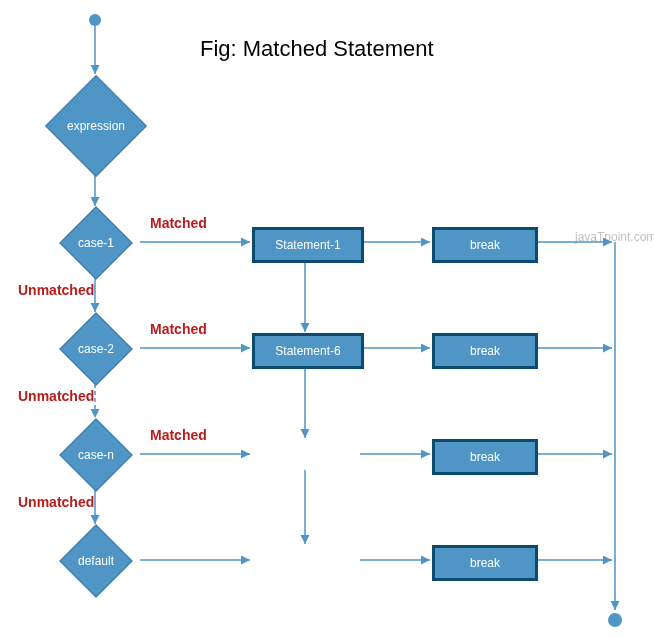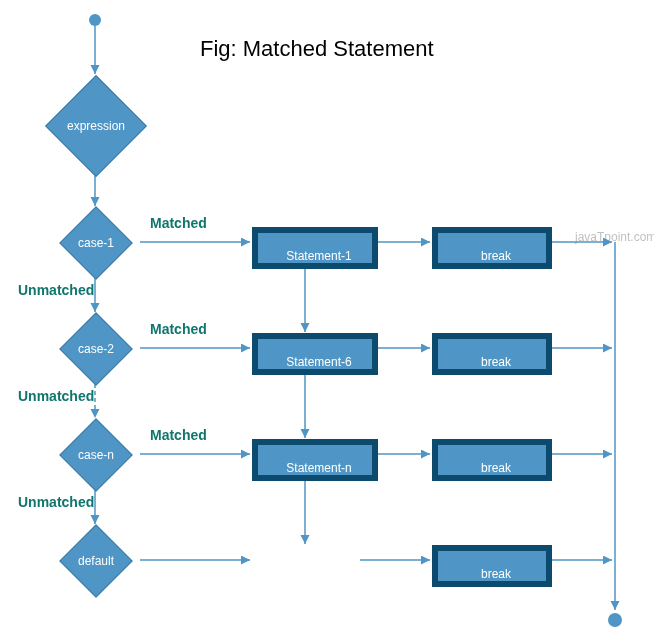--- a/index.html
+++ b/index.html
@@ -29,31 +29,30 @@
   }
   .diamond span {
     transform: rotate(-45deg);
     color: #fff;
     font-size: 12px;
     text-align: center;
   }
   .rect {
     position: absolute;
     background: #4f95c5;
-    border: 6px solid #0c4a6e;
+    border: 3px solid #0c4a6e;
     color: #fff;
     font-size: 12px;
     display: flex;
-    align-items: flex-end;
+    align-items: center;
     justify-content: center;
-    padding-left: 8px;
   }
   .edge-label {
     position: absolute;
-    color: #0f766e;
+    color: #b91c1c;
     font-weight: bold;
     font-size: 14px;
   }
   .watermark {
     position: absolute;
     color: rgba(150,150,150,0.6);
     font-size: 12px;
   }
   svg.arrows {
     position: absolute;
@@ -141,23 +140,20 @@
   <div class="diamond" style="left:70px; top:535px; width:50px; height:50px;">
     <span>default</span>
   </div>
 
   <div class="rect" style="left:252px; top:227px; width:106px; height:30px;">
     <span>Statement-1</span>
   </div>
   <div class="rect" style="left:252px; top:333px; width:106px; height:30px;">
     <span>Statement-6</span>
   </div>
-  <div class="rect" style="left:252px; top:439px; width:106px; height:30px;">
-    <span>Statement-n</span>
-  </div>
 
   <div class="rect" style="left:432px; top:227px; width:100px; height:30px;">
     <span>break</span>
   </div>
   <div class="rect" style="left:432px; top:333px; width:100px; height:30px;">
     <span>break</span>
   </div>
   <div class="rect" style="left:432px; top:439px; width:100px; height:30px;">
     <span>break</span>
   </div>

